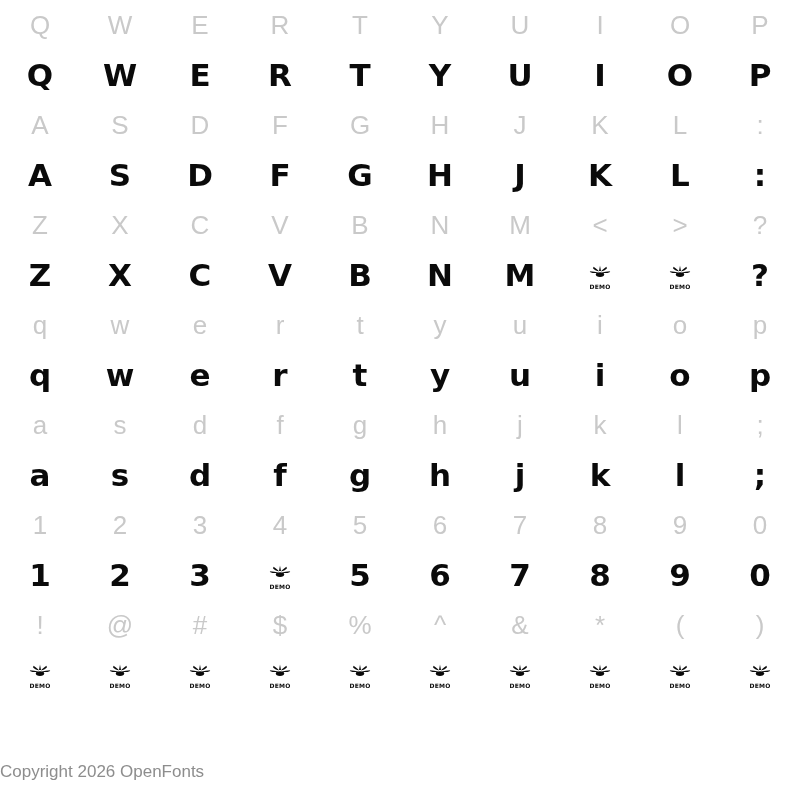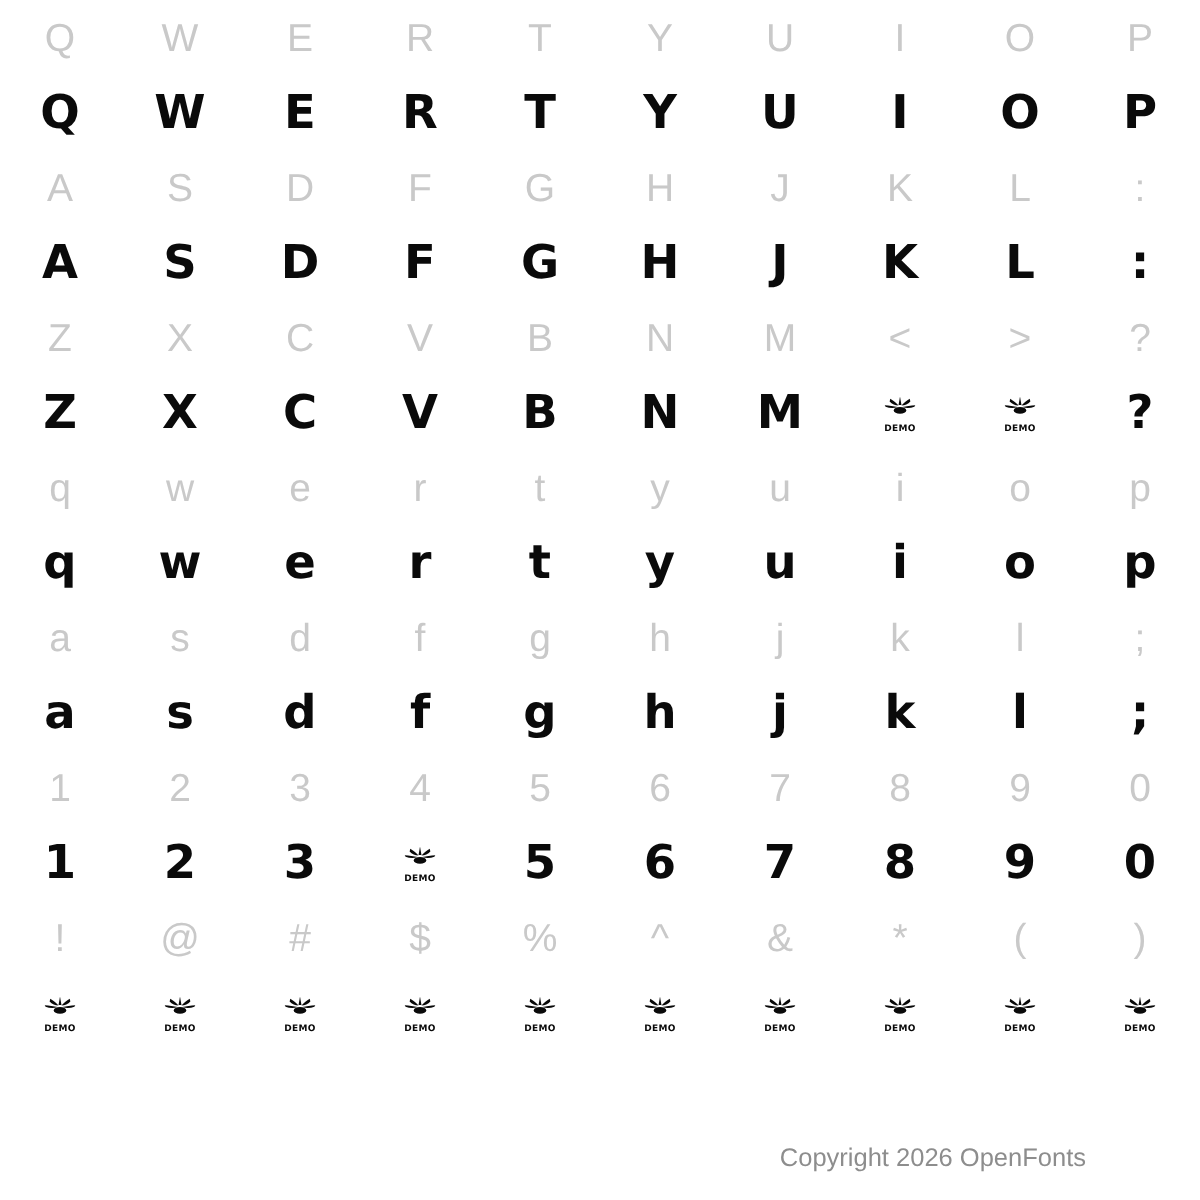--- a/index.html
+++ b/index.html
@@ -86,21 +86,20 @@
   .row-orn {
     height: 52px;
     align-items: center;
   }
 
   #footer {
     position: absolute;
     left: 0;
     right: 0;
     bottom: 18px;
-    text-align: right;
     padding-right: 76px;
     color: #8d8d8d;
     font-size: 17px;
     font-family: "Liberation Sans", sans-serif;
   }
 </style>
 </head>
 <body>
 
 <div id="sheet">

